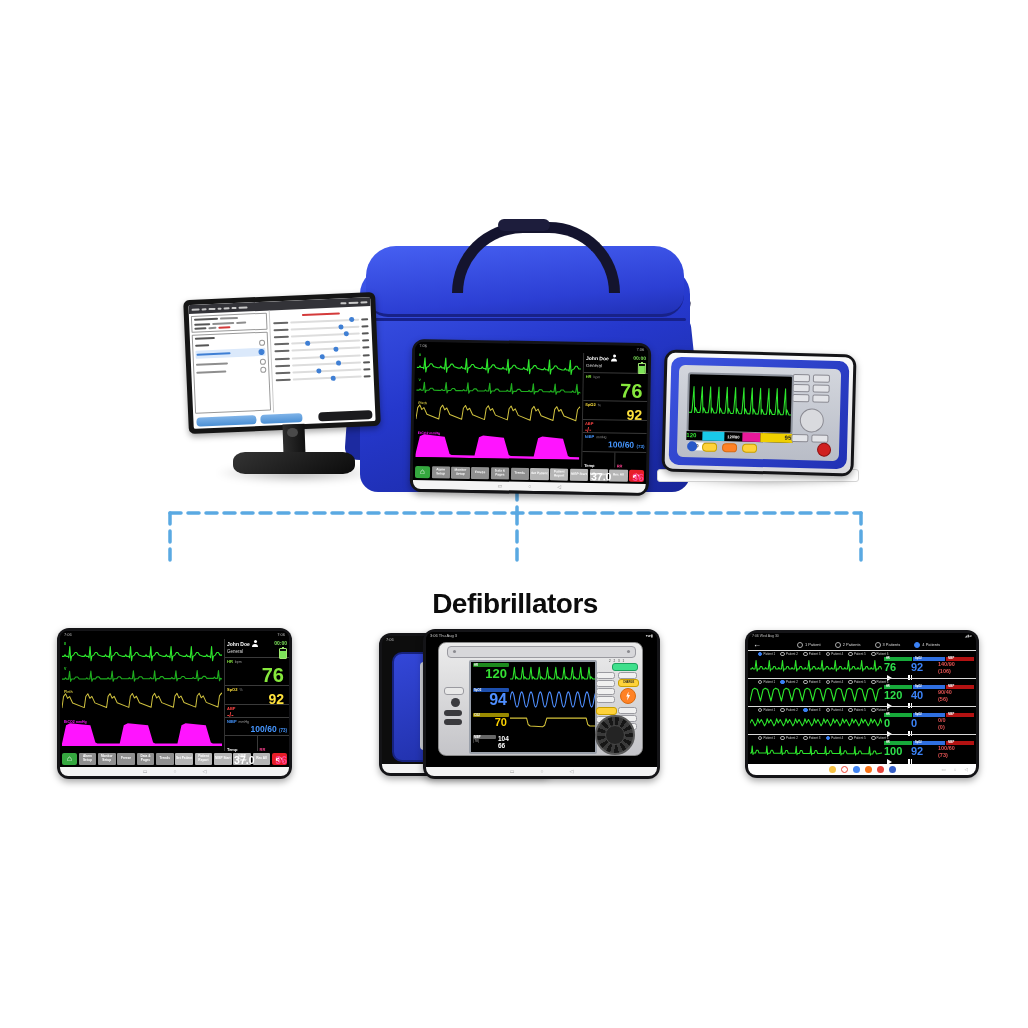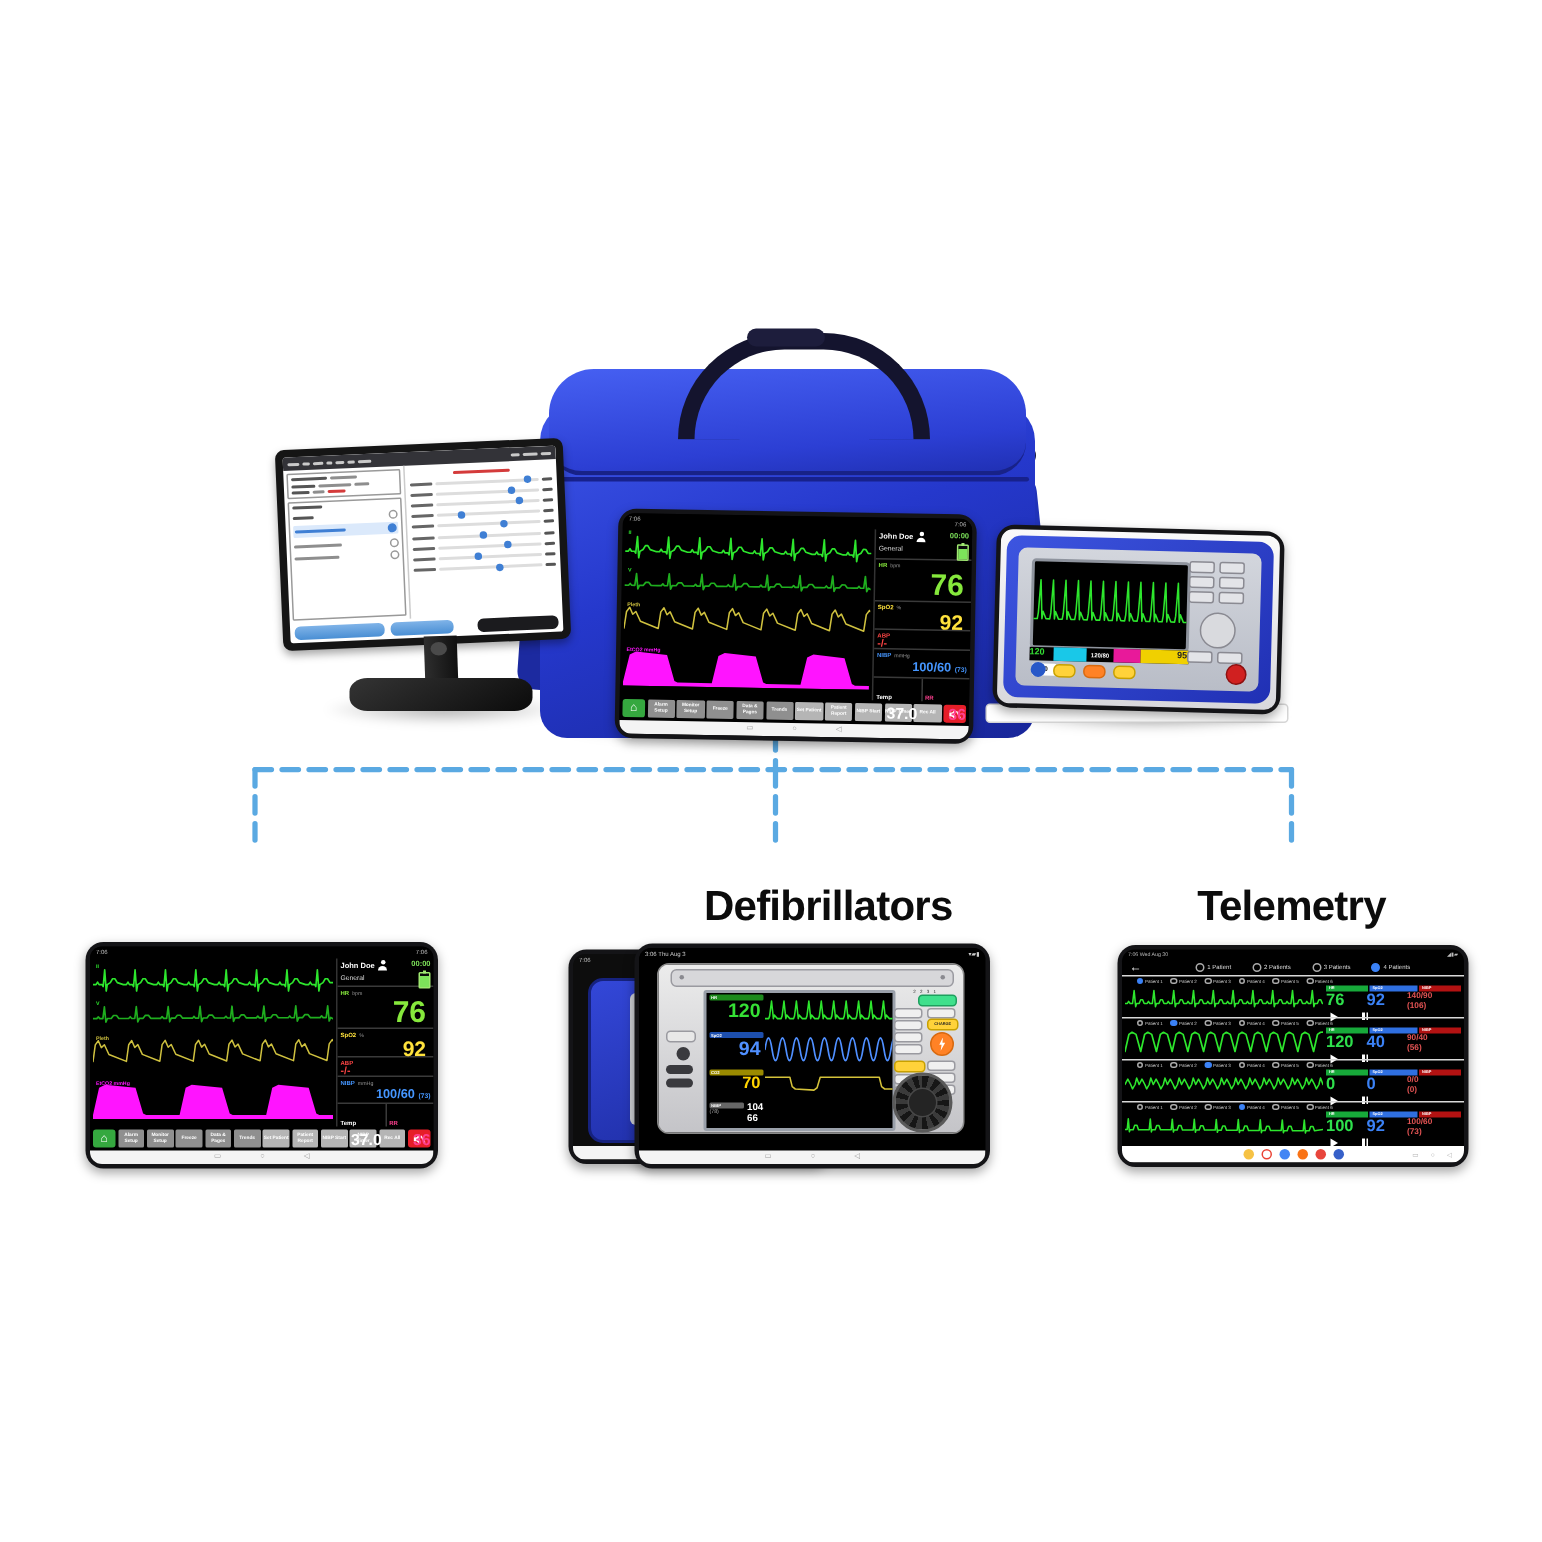--- a/index.html
+++ b/index.html
@@ -519,22 +519,21 @@
     </div>
     <div class="anav">
             <span>▭</span>
             <span>○</span>
             <span>◁</span>
           </div>
   </div>
 </div>
   </div>
 
-  <div class="heading" style="left:395px;top:588px;text-align:right;">Defibrillators</div>
-  <div class="heading" style="left:741px;top:588px;">Telemetry</div>
+  <div class="heading" style="left:395px;top:588px;">Defibrillators</div>
 
   <div class="tab" style="left:57px;top:628px;width:229px;height:145px;">
     <div class="tscreen pm-mount">
   <div class="pm-screen">
     <div class="pm-status">
       <span>7:06</span>
       <span>7:06</span>
     </div>
     <div class="pm-main">
       <div class="pm-waves">
@@ -697,21 +696,21 @@
               </div>
             <div class="swave">
                 <svg class="wave" style="color:var(--wave-green)" viewBox="0 0 82 21" preserveAspectRatio="none">
                   <path fill="none" stroke="currentColor" d="M0,14.3 l2.4,0.0 l0.6,-1.5 l1.2,-8.3 l1.2,9.8 l0.6,-1.9 l2,1.9 l2.4,0.0 l0.6,-1.5 l1.2,-8.3 l1.2,9.8 l0.6,-1.9 l2,1.9 l2.4,0.0 l0.6,-1.5 l1.2,-8.3 l1.2,9.8 l0.6,-1.9 l2,1.9 l2.4,0.0 l0.6,-1.5 l1.2,-8.3 l1.2,9.8 l0.6,-1.9 l2,1.9 l2.4,0.0 l0.6,-1.5 l1.2,-8.3 l1.2,9.8 l0.6,-1.9 l2,1.9 l2.4,0.0 l0.6,-1.5 l1.2,-8.3 l1.2,9.8 l0.6,-1.9 l2,1.9 l2.4,0.0 l0.6,-1.5 l1.2,-8.3 l1.2,9.8 l0.6,-1.9 l2,1.9 l2.4,0.0 l0.6,-1.5 l1.2,-8.3 l1.2,9.8 l0.6,-1.9 l2,1.9 l2.4,0.0 l0.6,-1.5 l1.2,-8.3 l1.2,9.8 l0.6,-1.9 l2,1.9 l2.4,0.0 l0.6,-1.5 l1.2,-8.3 l1.2,9.8 l0.6,-1.9 l2,1.9 L82,14.3" stroke-width="1" stroke-linejoin="round" stroke-linecap="round"></path>
                 </svg>
               </div>
           </div>
           <div class="srow" style="flex:25">
             <div class="sval">
                 <div class="sbar" style="background:#1d4fae;">SpO2</div>
-              <div class="snum" style="font-size:13px;color:var(--defib-spo2-blue);">94</div>
+              <div class="snum" style="font-size:16px;color:var(--defib-spo2-blue);">94</div>
               </div>
             <div class="swave">
                 <svg class="wave" style="color:var(--defib-spo2-blue)" viewBox="0 0 82 21" preserveAspectRatio="none">
                   <path fill="none" stroke="currentColor" d="M0,10.5 q2.25,-12.6 4.5,0 q2.25,12.6 4.5,0 q2.25,-12.6 4.5,0 q2.25,12.6 4.5,0 q2.25,-12.6 4.5,0 q2.25,12.6 4.5,0 q2.25,-12.6 4.5,0 q2.25,12.6 4.5,0 q2.25,-12.6 4.5,0 q2.25,12.6 4.5,0 q2.25,-12.6 4.5,0 q2.25,12.6 4.5,0 q2.25,-12.6 4.5,0 q2.25,12.6 4.5,0 q2.25,-12.6 4.5,0 q2.25,12.6 4.5,0 q2.25,-12.6 4.5,0 q2.25,12.6 4.5,0 q2.25,-12.6 4.5,0 q2.25,12.6 4.5,0" stroke-width="1.1" stroke-linejoin="round" stroke-linecap="round"></path>
                 </svg>
               </div>
           </div>
           <div class="srow" style="flex:22">
             <div class="sval">
                 <div class="sbar" style="background:#9a8a00;">CO2</div>

